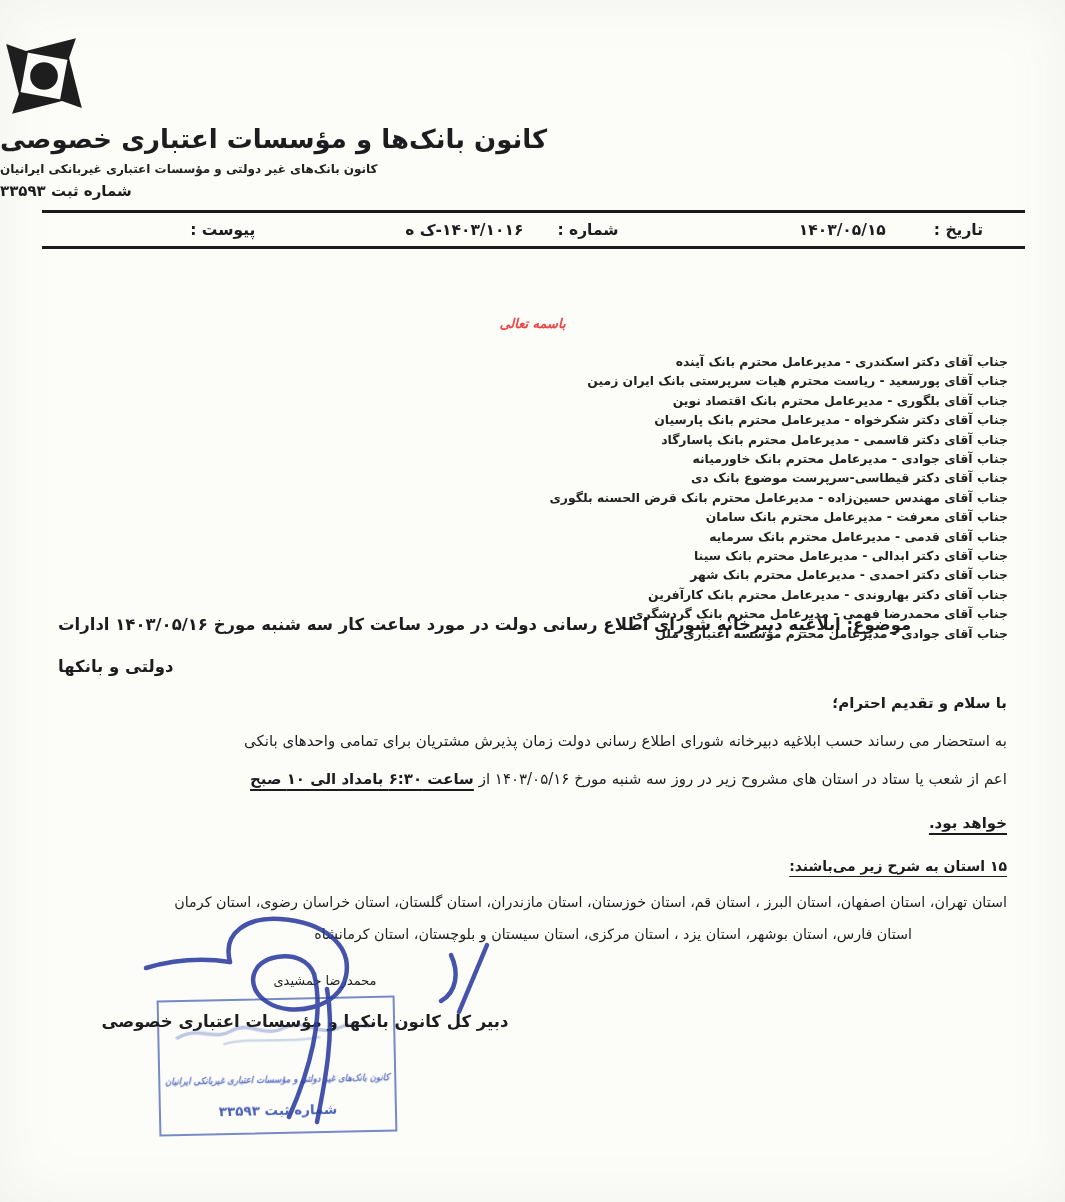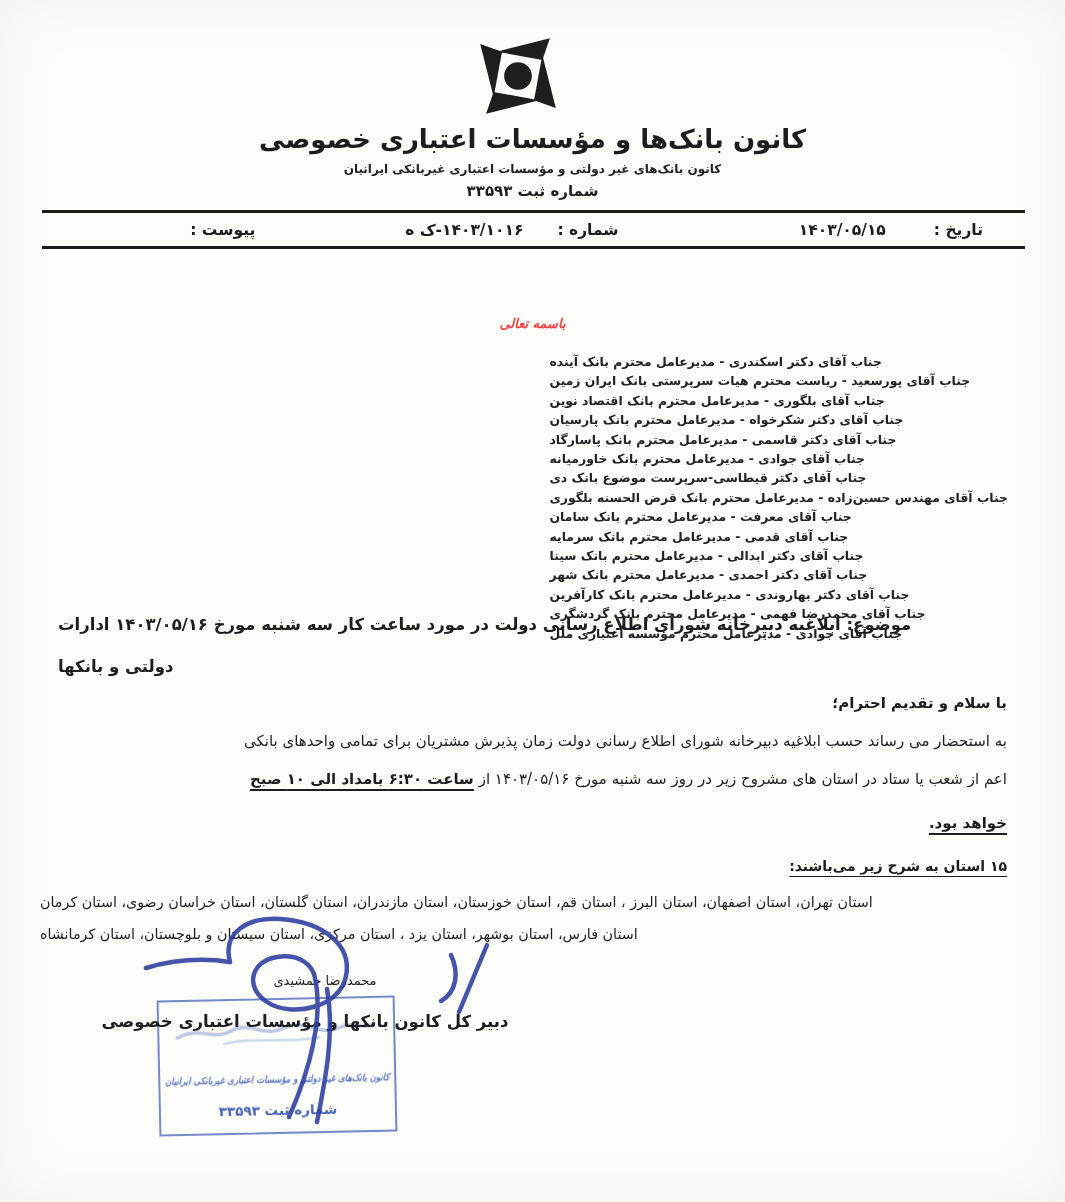--- a/index.html
+++ b/index.html
@@ -8,55 +8,55 @@
     width:1065px;height:1202px;
     margin:0 auto;
     background:#fcfcf9;
     font-family:"DejaVu Sans", sans-serif;
     color:#1d1d1f;
     direction:rtl;
     overflow:hidden;
     box-shadow:inset 0 0 60px rgba(120,120,110,0.08);
   }
   
-  .letterhead{position:absolute;top:34px;left:0;right:0;text-align:center;}
+  .letterhead{position:absolute;top:34px;left:0;right:0;text-align:left;}
   .logo{display:inline-block;margin-right:30px;}
   .org-title{font-size:26px;font-weight:bold;letter-spacing:0.5px;margin-top:2px;
     font-family:"DejaVu Serif","DejaVu Sans",serif;}
   .org-subtitle{font-size:12px;font-weight:bold;margin-top:8px;color:#222;}
   .org-reg{font-size:15px;font-weight:bold;margin-top:6px;}
   
   .meta-row{
     position:absolute;top:210px;left:42px;right:40px;height:33px;
     border-top:3px solid #1b1b1b;border-bottom:3px solid #1b1b1b;
     display:flex;align-items:center;
     font-size:15.5px;font-weight:bold;
   }
   .meta-cell{display:flex;align-items:center;}
   .meta-date{width:41%;padding-right:42px;gap:48px;}
   .meta-number{width:35%;gap:34px;}
   .meta-attach{width:24%;padding-right:52px;}
   
   .bismillah{position:absolute;top:316px;left:0;right:0;text-align:center;
     font-size:13px;font-weight:600;font-style:italic;color:#ef4444;}
-  .recipients{position:absolute;top:352px;right:57px;text-align:left;
+  .recipients{position:absolute;top:352px;right:57px;text-align:right;
     font-size:12.4px;font-weight:600;line-height:19.4px;color:#222;}
   .subject{position:absolute;top:604px;right:57px;left:58px;
     font-size:16.5px;font-weight:bold;line-height:42px;text-align:left;}
   .salutation{position:absolute;top:694px;right:58px;font-size:15px;font-weight:600;}
   .body-text{position:absolute;top:722px;right:58px;left:58px;
     font-size:15px;line-height:38px;text-align:right;font-weight:500;}
   .body-line3{margin-top:6px;}
   .bold-underline{font-weight:bold;text-decoration:underline;
     text-underline-offset:5px;text-decoration-thickness:1.5px;margin-left:16px;}
   .provinces-heading{position:absolute;top:858px;right:58px;
     font-size:14px;font-weight:bold;text-decoration:underline;
     text-underline-offset:5px;}
   .provinces{position:absolute;top:886px;right:58px;left:40px;
-    font-size:14.3px;font-weight:500;line-height:32px;text-align:left;}
+    font-size:14.3px;font-weight:500;line-height:32px;text-align:right;}
   .provinces .line2{padding-right:95px;}
   
   .signatory-name{position:absolute;top:973px;left:180px;width:290px;
     text-align:center;font-size:13px;font-weight:normal;z-index:3;}
   .signatory-title{position:absolute;top:1012px;left:70px;width:470px;
     text-align:center;font-size:16.5px;font-weight:bold;z-index:3;}
   .stamp{
     position:absolute;left:158px;top:998px;width:238px;height:136px;
     border:2px solid rgba(74,99,184,0.75);
     transform:rotate(-1.2deg);

